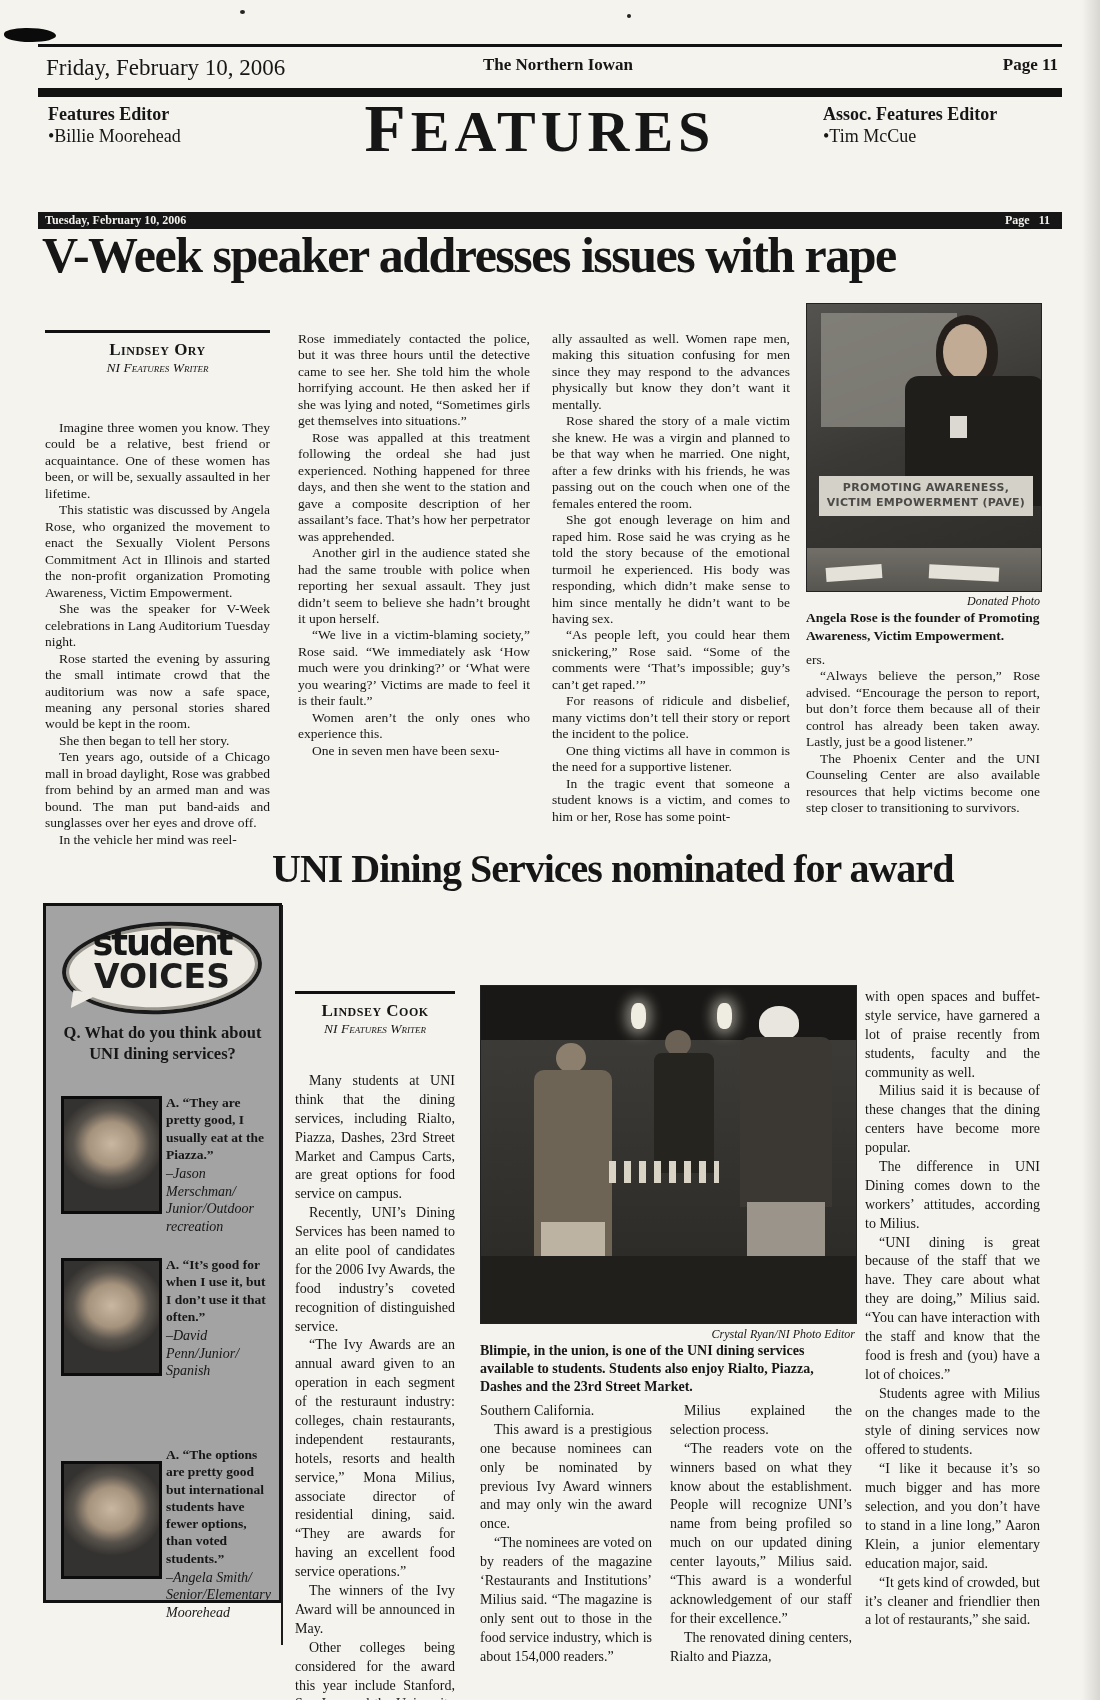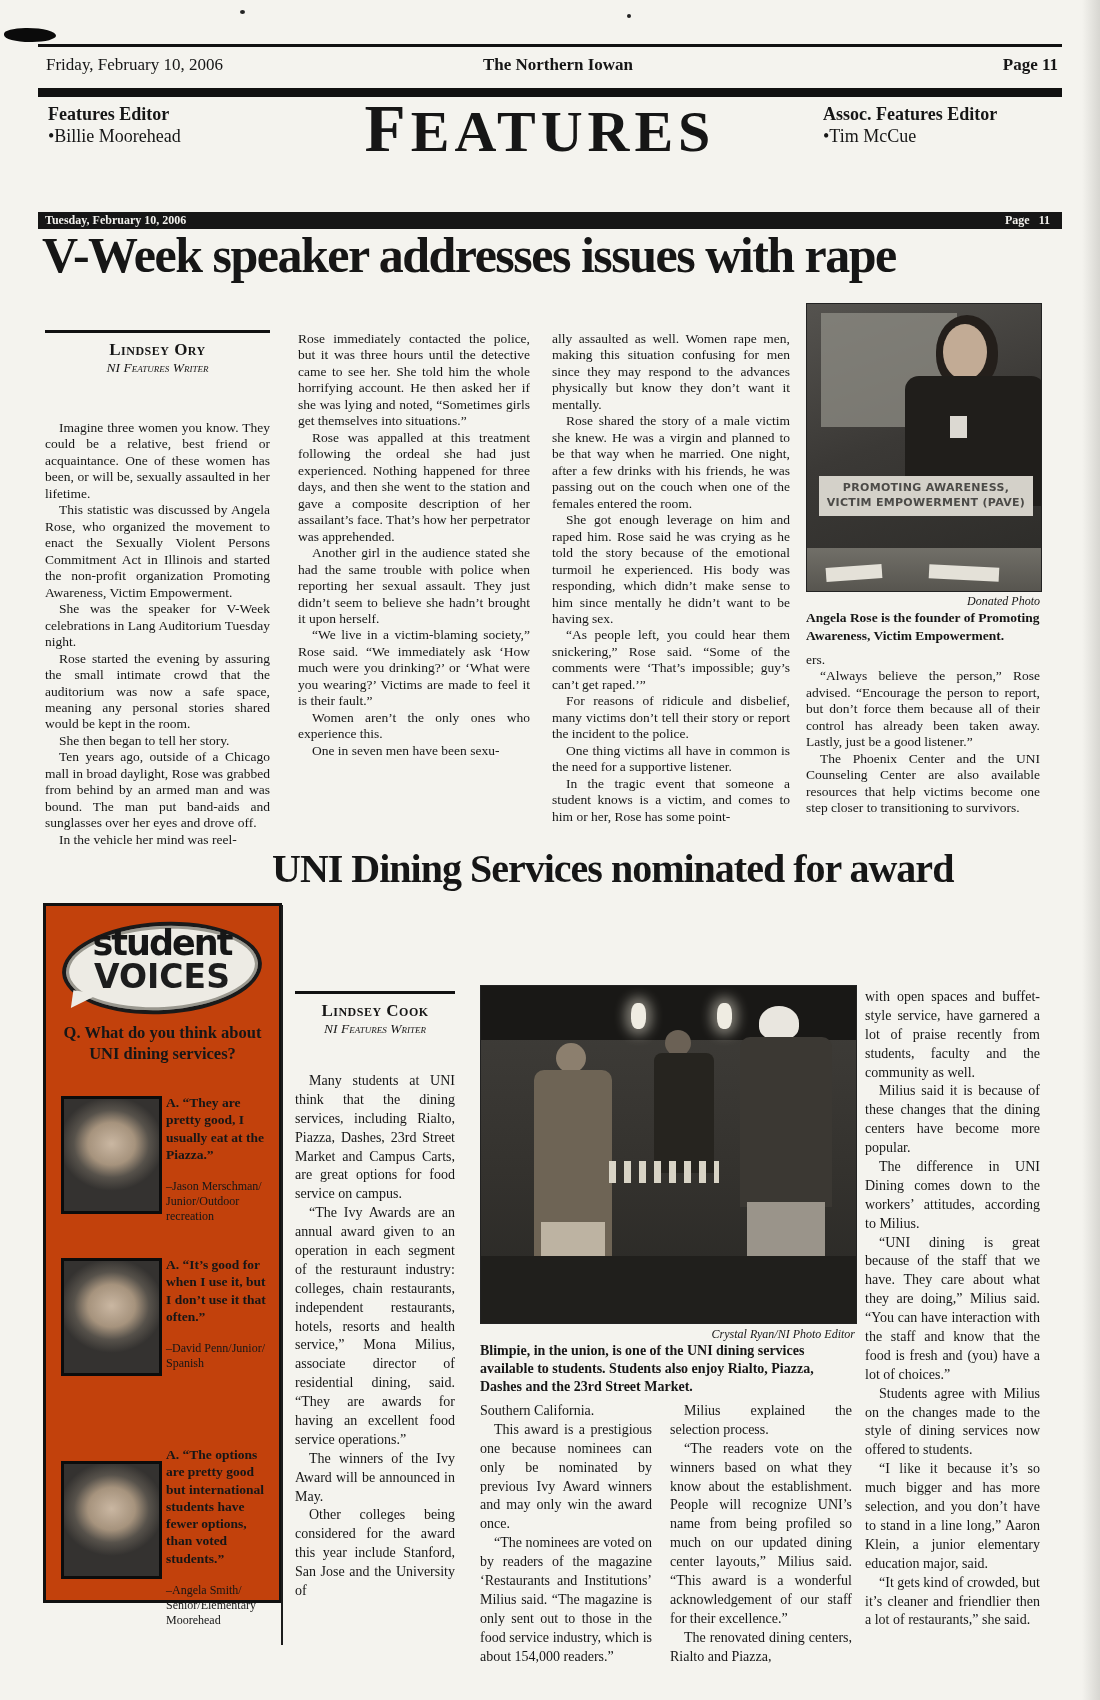--- a/index.html
+++ b/index.html
@@ -8,21 +8,21 @@
 
   
   .corner-blob { position:absolute; left:4px; top:28px; width:52px; height:14px; background:#0b0b0b; border-radius:45% 60% 50% 55%; }
   .speck { position:absolute; background:#222; border-radius:50%; }
   .scan-edge { position:absolute; right:0; top:0; width:18px; height:1700px;
                background:linear-gradient(90deg, rgba(244,243,238,0), #d7d6d1); }
 
   
   .rule-thin  { position:absolute; left:38px; top:44px;  width:1024px; height:3px; background:#111; }
   .rule-thick { position:absolute; left:38px; top:88px;  width:1024px; height:9px; background:#111; }
-  .mast-date  { position:absolute; left:46px; top:55px; font-size:17px; }
+  .mast-date  { position:absolute; left:46px; top:55px; font-size:23px; }
   .mast-paper { position:absolute; left:8px; top:55px; width:1100px; text-align:center; font-weight:bold; font-size:17px; }
   .mast-page  { position:absolute; right:42px; top:55px; font-weight:bold; font-size:17px; }
   .ed-block { position:absolute; font-size:18px; line-height:1.2; }
   .ed-left  { left:48px;  top:104px; }
   .ed-right { left:823px; top:104px; }
   .ed-title { font-weight:bold; }
   .masthead { position:absolute; left:250px; top:94px; width:580px; text-align:center;
               font-size:58px; font-weight:bold; letter-spacing:5px; line-height:1.05; }
   .masthead::first-letter { font-size:1.16em; }
 
@@ -73,21 +73,21 @@
               background:linear-gradient(#716f68,#57554f); }
   .p1-paper1,.p1-paper2 { position:absolute; bottom:4%; height:14px; background:#e4e1d8; transform:rotate(-4deg); }
   .p1-paper1 { left:8%; width:56px; } .p1-paper2 { left:52%; width:70px; transform:rotate(3deg); }
   .photo-credit { position:absolute; font-style:italic; font-size:12px; text-align:right; }
   #credit1 { left:806px; top:594px; width:234px; }
   .photo-caption { position:absolute; font-weight:bold; line-height:1.3; }
   #caption1 { left:806px; top:609px; width:234px; font-size:13.5px; }
 
   
   #svbox { position:absolute; left:43px; top:903px; width:233px; height:694px;
-           background:#c2410c; border:3px solid #111; }
+           background:#a3a3a3; border:3px solid #111; }
   .sv-logo { position:absolute; left:16px; top:16px; width:200px; height:88px; }
   .sv-ellipse { position:absolute; left:0; top:0; width:192px; height:84px; border:4px solid #1a1a1a;
                 border-radius:50%; background:#edebe4; transform:rotate(-3deg);
                 box-shadow: inset 0 0 0 3px #9a988f; }
   .sv-tail { position:absolute; left:10px; top:70px; width:0; height:0;
              border-left:26px solid #edebe4; border-bottom:18px solid transparent; transform:rotate(8deg); }
   .sv-l1 { position:absolute; left:0; top:4px; width:200px; text-align:center; font-family:"DejaVu Sans", sans-serif;
            font-weight:bold; font-size:35px; letter-spacing:-2px; color:#161616; line-height:1; }
   .sv-l2 { position:absolute; left:0; top:38px; width:200px; text-align:center; font-family:"DejaVu Sans", sans-serif;
            font-weight:bold; font-size:33px; letter-spacing:0px; color:#1d1d1d; line-height:1; }
@@ -96,21 +96,21 @@
   .headshot { position:absolute; border:3px solid #0c0c0c;
               background: radial-gradient(ellipse 55% 42% at 50% 40%, #cab7a2 0%, #a6937d 45%, #57524b 72%, #343230 100%); }
   .sv-ph1 { left:15px; top:190px; width:95px; height:112px; }
   .sv-ph2 { left:15px; top:352px; width:95px; height:112px; }
   .sv-ph3 { left:15px; top:555px; width:95px; height:112px; }
   .sv-entry { position:absolute; width:106px; }
   .sv-t1 { left:120px; top:188px; }
   .sv-t2 { left:120px; top:350px; }
   .sv-t3 { left:120px; top:540px; }
   .sv-ans  { font-weight:bold; font-size:13.5px; line-height:1.28; }
-  .sv-attr { font-size:12px; line-height:1.25; margin-top:16px; }
+  .sv-attr { font-style:italic; font-size:14px; line-height:1.25; margin-top:2px; }
   .vrule { position:absolute; left:281px; top:905px; width:2px; height:740px; background:#1c1c1c; }
 
   
   #photo2 { position:absolute; left:480px; top:985px; width:375px; height:337px; overflow:hidden;
             border:1px solid #222; background:linear-gradient(#403e3a 0%,#34322e 55%,#282724 100%); }
   .p2-ceiling { position:absolute; left:0; top:0; width:100%; height:16%; background:#191816; }
   .p2-light1,.p2-light2 { position:absolute; top:5%; width:15px; height:26px; background:#efece2; border-radius:40%; box-shadow:0 0 12px 6px rgba(240,236,220,.45); }
   .p2-light1 { left:40%; } .p2-light2 { left:63%; }
   .p2-fig1-head { position:absolute; left:20%; top:17%; width:30px; height:30px; border-radius:50%; background:#8c7f6e; }
   .p2-fig1 { position:absolute; left:14%; top:25%; width:78px; height:220px; border-radius:10px 10px 0 0; background:#6e6455; }
@@ -246,20 +246,21 @@
   <h2 class="headline2" style="margin:0;">UNI Dining Services nominated for award</h2>
 
   <div class="byline" id="byline2">
     <div class="byline-rule"></div>
     <div class="byline-name">Lindsey Cook</div>
     <div class="byline-title">NI Features Writer</div>
   </div>
 
   <div class="body-col dtxt" id="dcol1">
       <p>Many students at UNI think that the dining services, including Rialto, Piazza, Dashes, 23rd Street Market and Campus Carts, are great options for food service on campus.</p>
+      <p>Recently, UNI’s Dining Services has been named to an elite pool of candidates for the 2006 Ivy Awards, the food industry’s coveted recognition of distinguished service.</p>
       <p>“The Ivy Awards are an annual award given to an operation in each segment of the resturaunt industry: colleges, chain restaurants, independent restaurants, hotels, resorts and health service,” Mona Milius, associate director of residential dining, said. “They are awards for having an excellent food service operations.”</p>
       <p>The winners of the Ivy Award will be announced in May.</p>
       <p>Other colleges being considered for the award this year include Stanford, San Jose and the University of</p>
     </div>
 
   <div id="photo2">
     <div class="p2-ceiling"></div>
     <div class="p2-light1"></div>
     <div class="p2-light2"></div>
     <div class="p2-fig1-head"></div>

